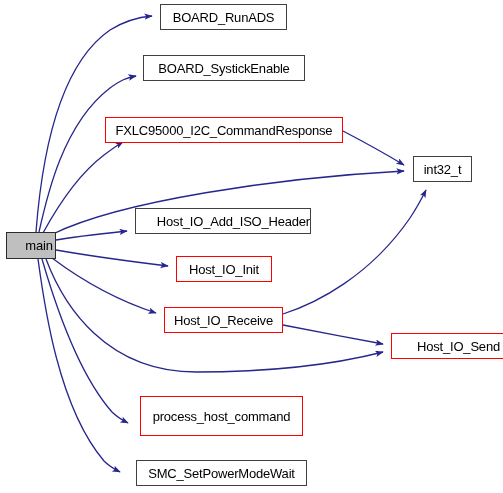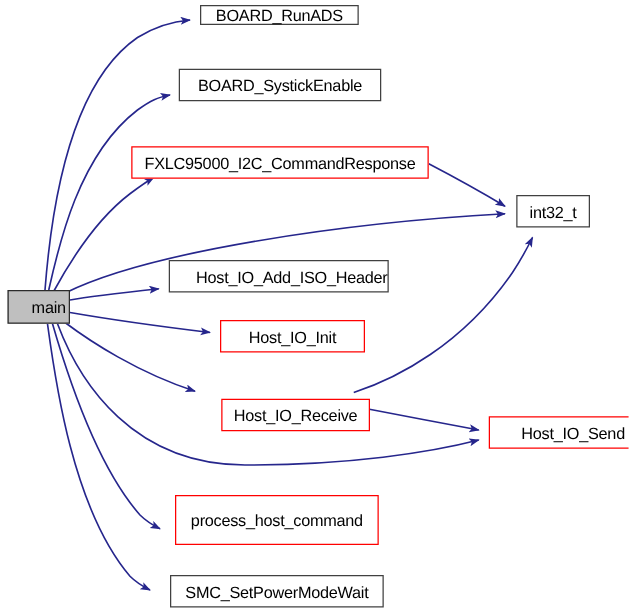--- a/index.html
+++ b/index.html
@@ -71,39 +71,39 @@
         <path d="M 38 259 C 44 303 58 407 104 461 C 110 467 114 469 120 472" fill="none" stroke="#26268c" stroke-width="1.3" marker-end="url(#arrow)"></path>
         <path d="M 343 131 C 366 143 389 156 404 165" fill="none" stroke="#26268c" stroke-width="1.3" marker-end="url(#arrow)"></path>
         <path d="M 283 314 C 317 303 370 276 410 218 C 418 206 422 198 426 190" fill="none" stroke="#26268c" stroke-width="1.3" marker-end="url(#arrow)"></path>
         <path d="M 283 325 C 313 331 351 338 383 344" fill="none" stroke="#26268c" stroke-width="1.3" marker-end="url(#arrow)"></path>
       </g>
   </svg>
   <div id="nodes">
       <div class="node root" style="left: 6px; top: 232px; width: 50px; height: 27px;">
         <span class="node-label">main</span>
       </div>
-      <div class="node" style="left: 160px; top: 4px; width: 127px; height: 16px;">
+      <div class="node" style="left: 160px; top: 4px; width: 127px; height: 26px;">
         <span class="node-label">BOARD_RunADS</span>
       </div>
       <div class="node" style="left: 143px; top: 55px; width: 162px; height: 26px; justify-content: center;">
         <span class="node-label">BOARD_SystickEnable</span>
       </div>
       <div class="node red" style="left: 105px; top: 105px; width: 238px; height: 26px; margin-top: 12px;">
         <span class="node-label">FXLC95000_I2C_CommandResponse</span>
       </div>
       <div class="node" style="left: 413px; top: 156px; width: 59px; height: 26px;">
         <span class="node-label">int32_t</span>
       </div>
       <div class="node" style="left: 135px; top: 208px; width: 176px; height: 26px; justify-content: flex-end;">
         <span class="node-label">Host_IO_Add_ISO_Header</span>
       </div>
-      <div class="node red" style="left: 176px; top: 256px; width: 116px; height: 26px;">
+      <div class="node red" style="left: 176px; top: 256px; width: 96px; height: 26px;">
         <span class="node-label">Host_IO_Init</span>
       </div>
-      <div class="node red" style="left: 164px; top: 319px; width: 119px; height: 26px; margin-left: 13px;">
+      <div class="node red" style="left: 164px; top: 307px; width: 119px; height: 26px;">
         <span class="node-label">Host_IO_Receive</span>
       </div>
       <div class="node red" style="left: 391px; top: 333px; width: 115px; height: 26px; padding-left: 20px;">
         <span class="node-label">Host_IO_Send</span>
       </div>
       <div class="node red" style="left: 140px; top: 396px; width: 163px; height: 40px;">
         <span class="node-label">process_host_command</span>
       </div>
       <div class="node" style="left: 136px; top: 460px; width: 171px; height: 26px;">
         <span class="node-label">SMC_SetPowerModeWait</span>

